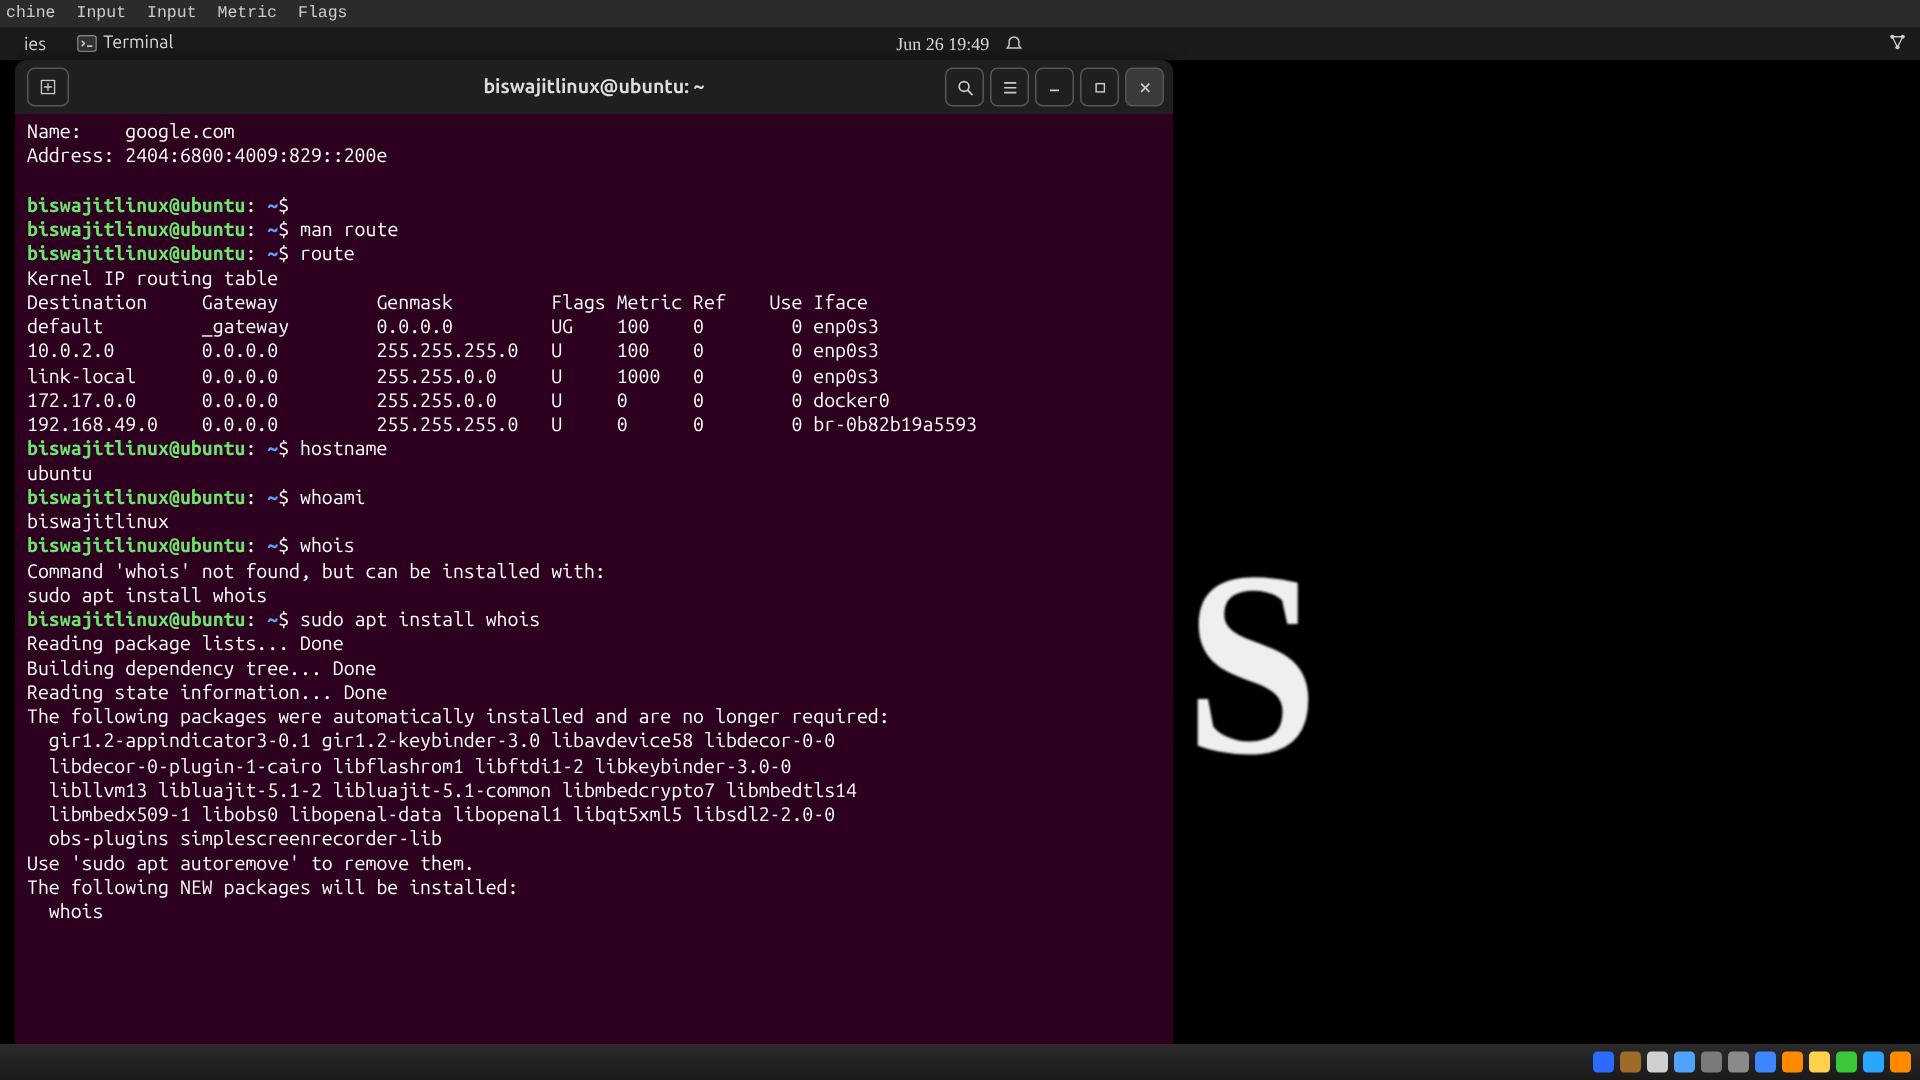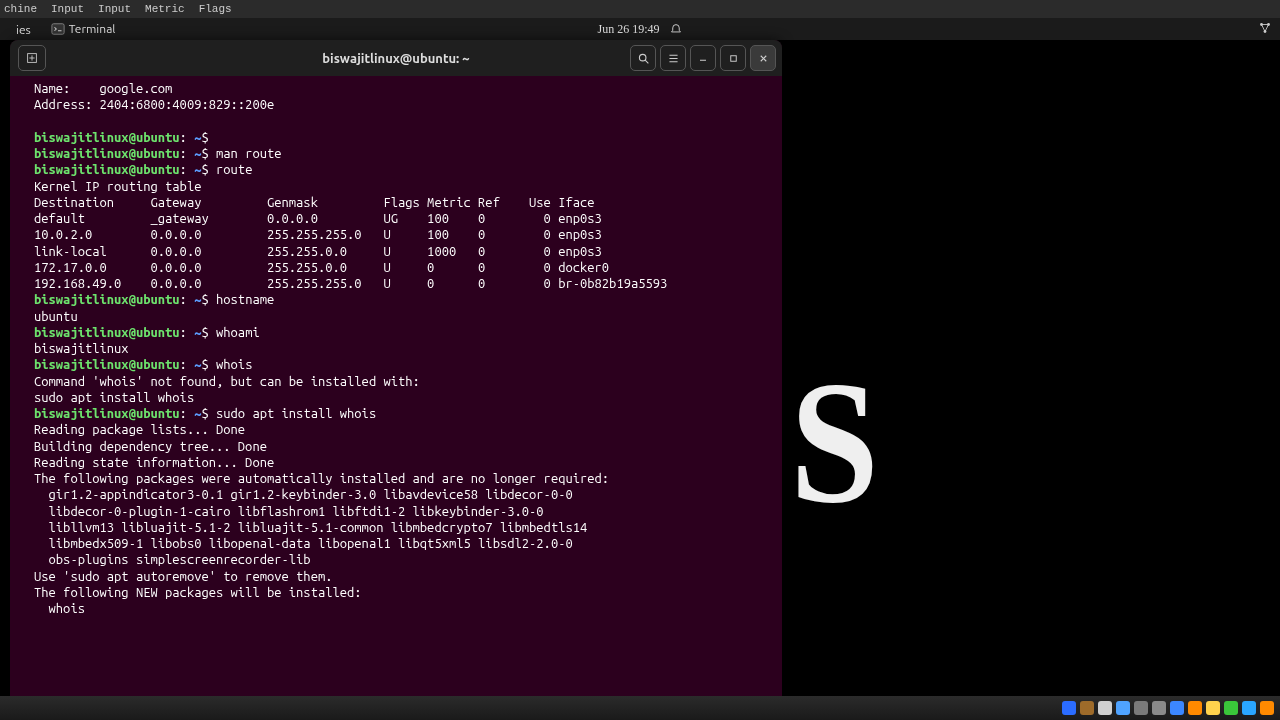--- a/index.html
+++ b/index.html
@@ -78,21 +78,21 @@
 }
 .titlebar .controls { position:absolute; right:6px; display:flex; gap:4px; }
 .titlebar .ctrl {
   width:26px; height:26px;
   border:1px solid #555; border-radius:5px;
   display:flex; align-items:center; justify-content:center;
   font-size:12px; color:#ccc;
 }
 .titlebar .ctrl.close { background:#3a3a3a; }
 .term-body {
-  padding:4px 24px;
+  padding:4px 8px;
   font-size:13px;
   line-height:1.25;
   color:#fff;
   white-space:pre;
   font-family:"Ubuntu Mono","DejaVu Sans Mono",monospace;
 }
 .prompt-user { color:#6de36d; font-weight:bold; }
 .prompt-path { color:#5c9dff; font-weight:bold; }
 .prompt-white { color:#fff; }
 .overlay {

